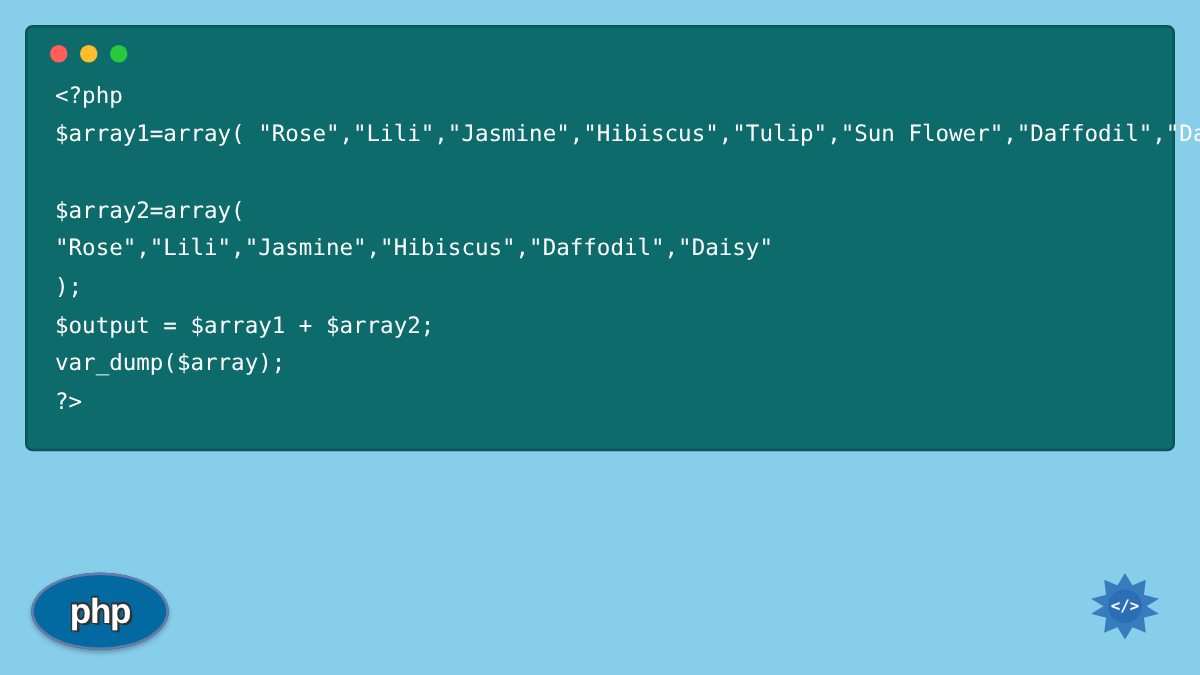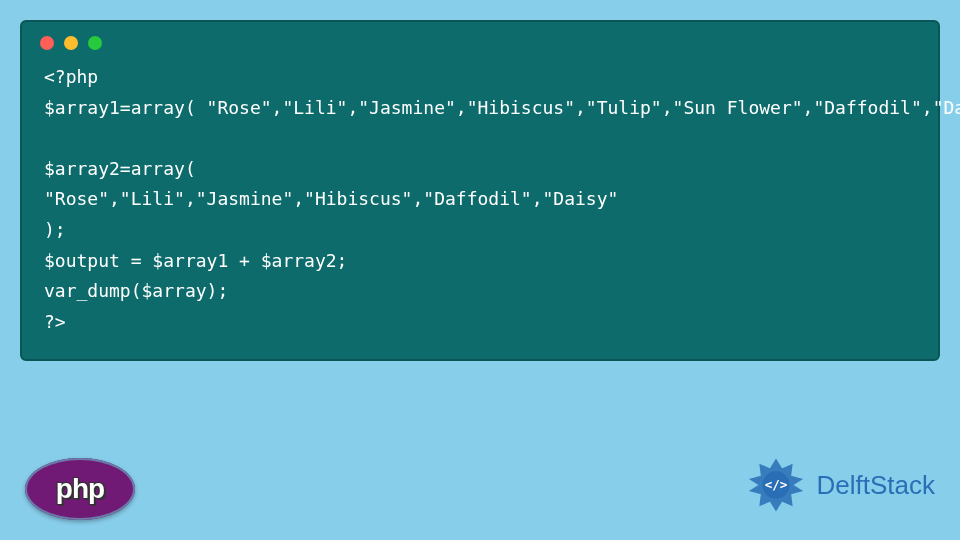--- a/index.html
+++ b/index.html
@@ -50,21 +50,21 @@
     .php-logo {
       position: absolute;
       bottom: 20px;
       left: 25px;
       width: 110px;
       height: 62px;
     }
     .php-ellipse {
       width: 110px;
       height: 62px;
-      background: #701a75;
+      background: #0369a1;
       border-radius: 50%;
       display: flex;
       align-items: center;
       justify-content: center;
       box-shadow: inset 0 0 0 2px #6b7aa8, 0 2px 4px rgba(0,0,0,0.3);
     }
     .php-text {
       color: #ffffff;
       font-weight: bold;
       font-size: 28px;
@@ -125,14 +125,13 @@
 <div class="delft-logo">
   <div class="delft-icon">
     <svg viewBox="0 0 100 100">
       <g fill="none" stroke="#2a6fb5" stroke-width="3">
         <circle cx="50" cy="50" r="18" fill="#2a6fb5"></circle>
         <path d="M 50 15 L 58 28 L 72 22 L 70 38 L 85 42 L 72 50 L 85 58 L 70 62 L 72 78 L 58 72 L 50 85 L 42 72 L 28 78 L 30 62 L 15 58 L 28 50 L 15 42 L 30 38 L 28 22 L 42 28 Z" fill="#2a6fb5" opacity="0.85"></path>
       </g>
       <text x="50" y="56" text-anchor="middle" fill="#fff" font-size="18" font-family="monospace" font-weight="bold">&lt;/&gt;</text>
     </svg>
   </div>
-  <span class="delft-text">DelftStack</span>
 </div>
 
 </body></html>

